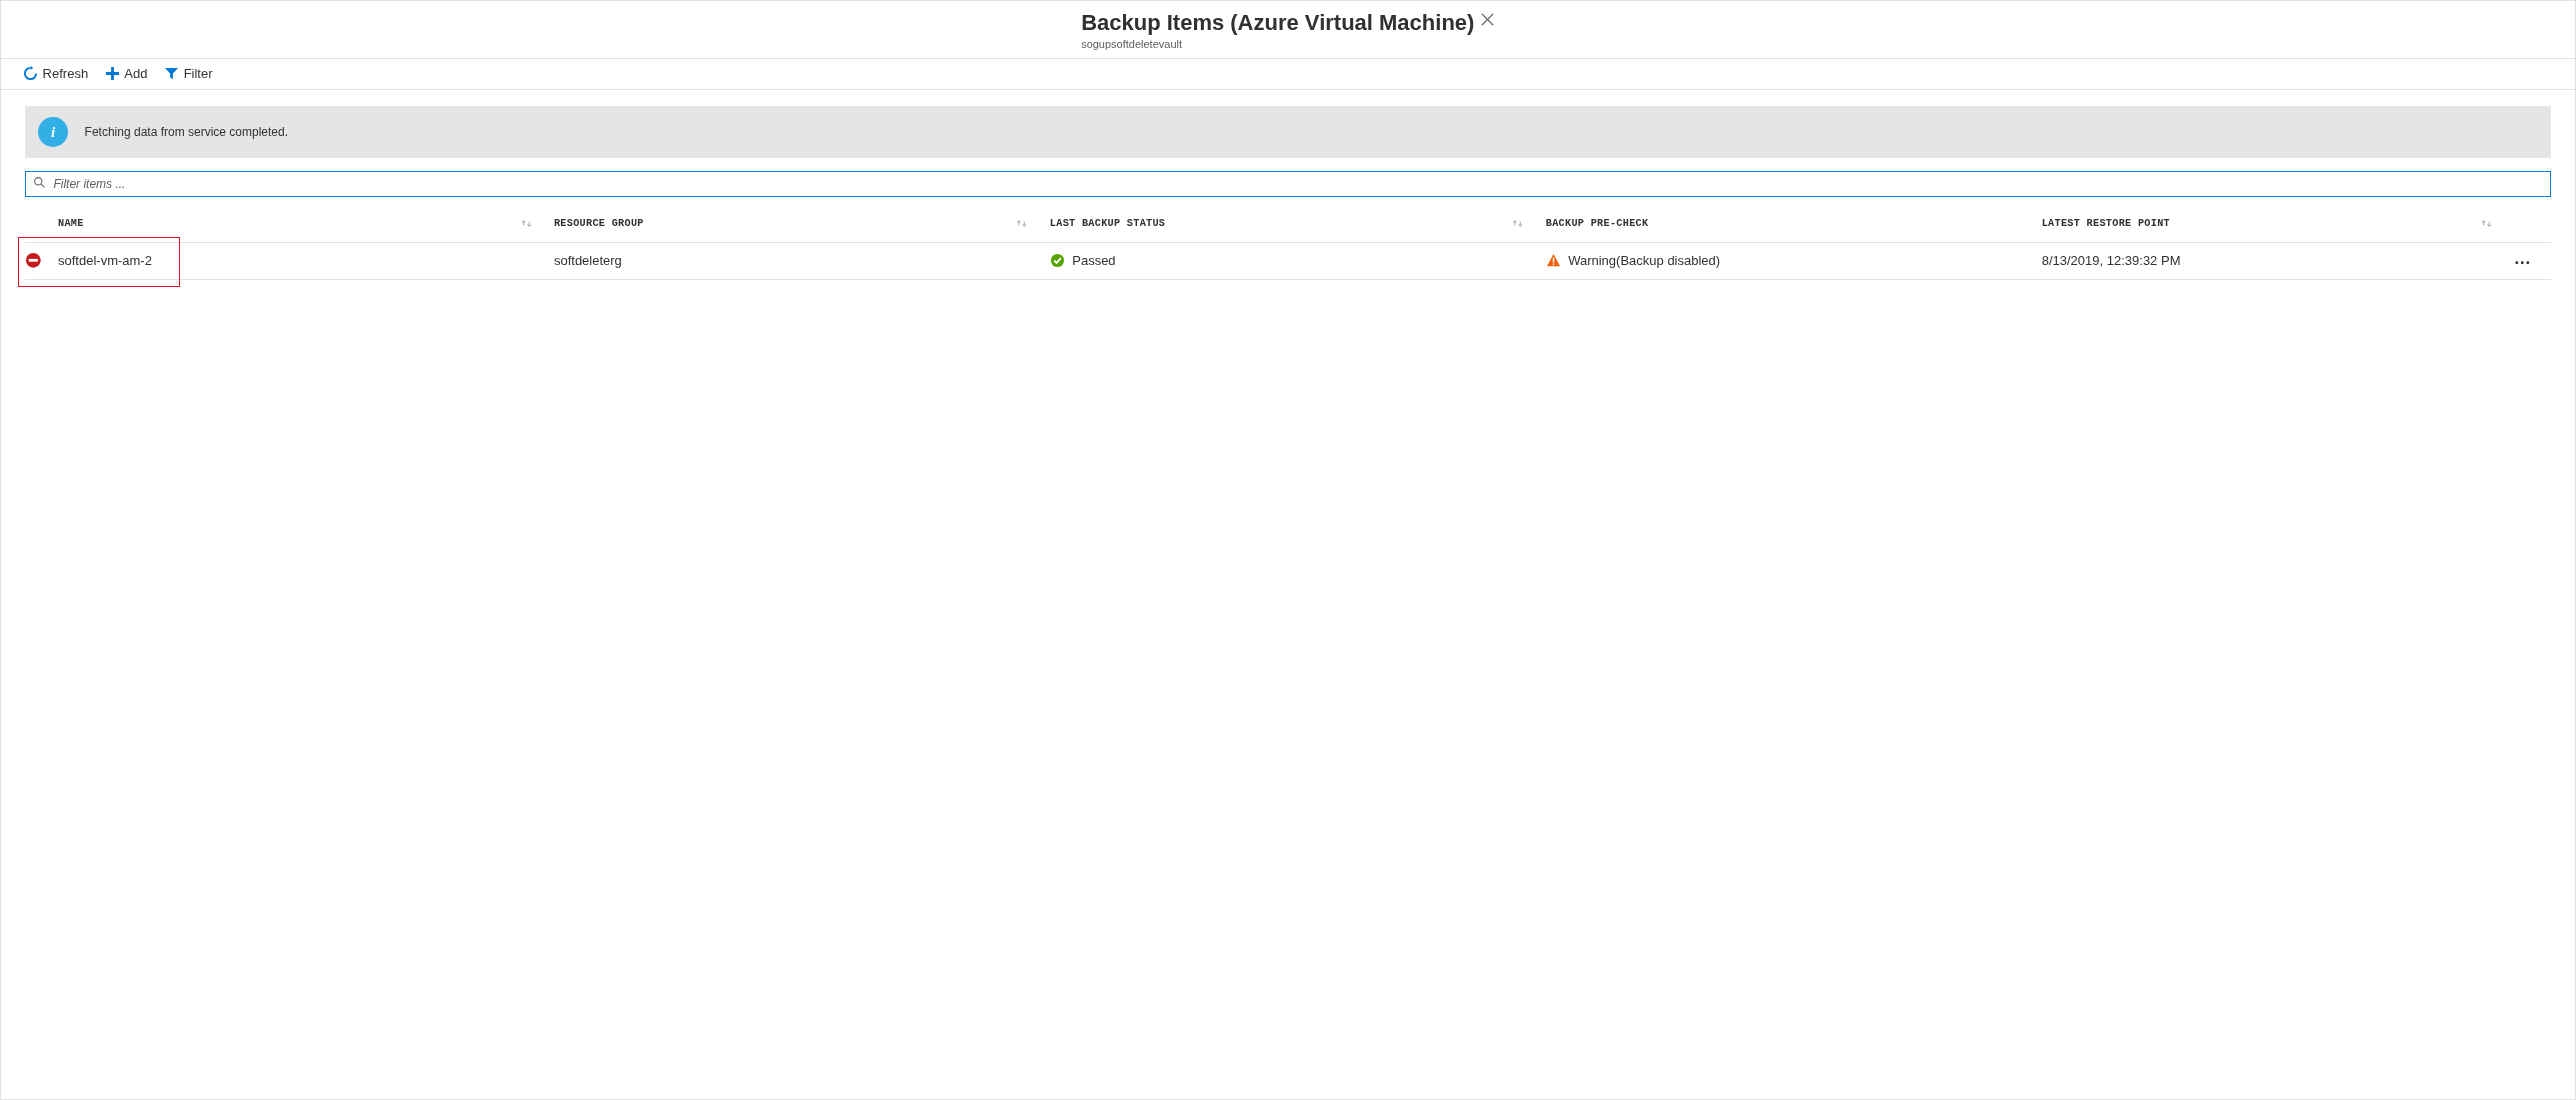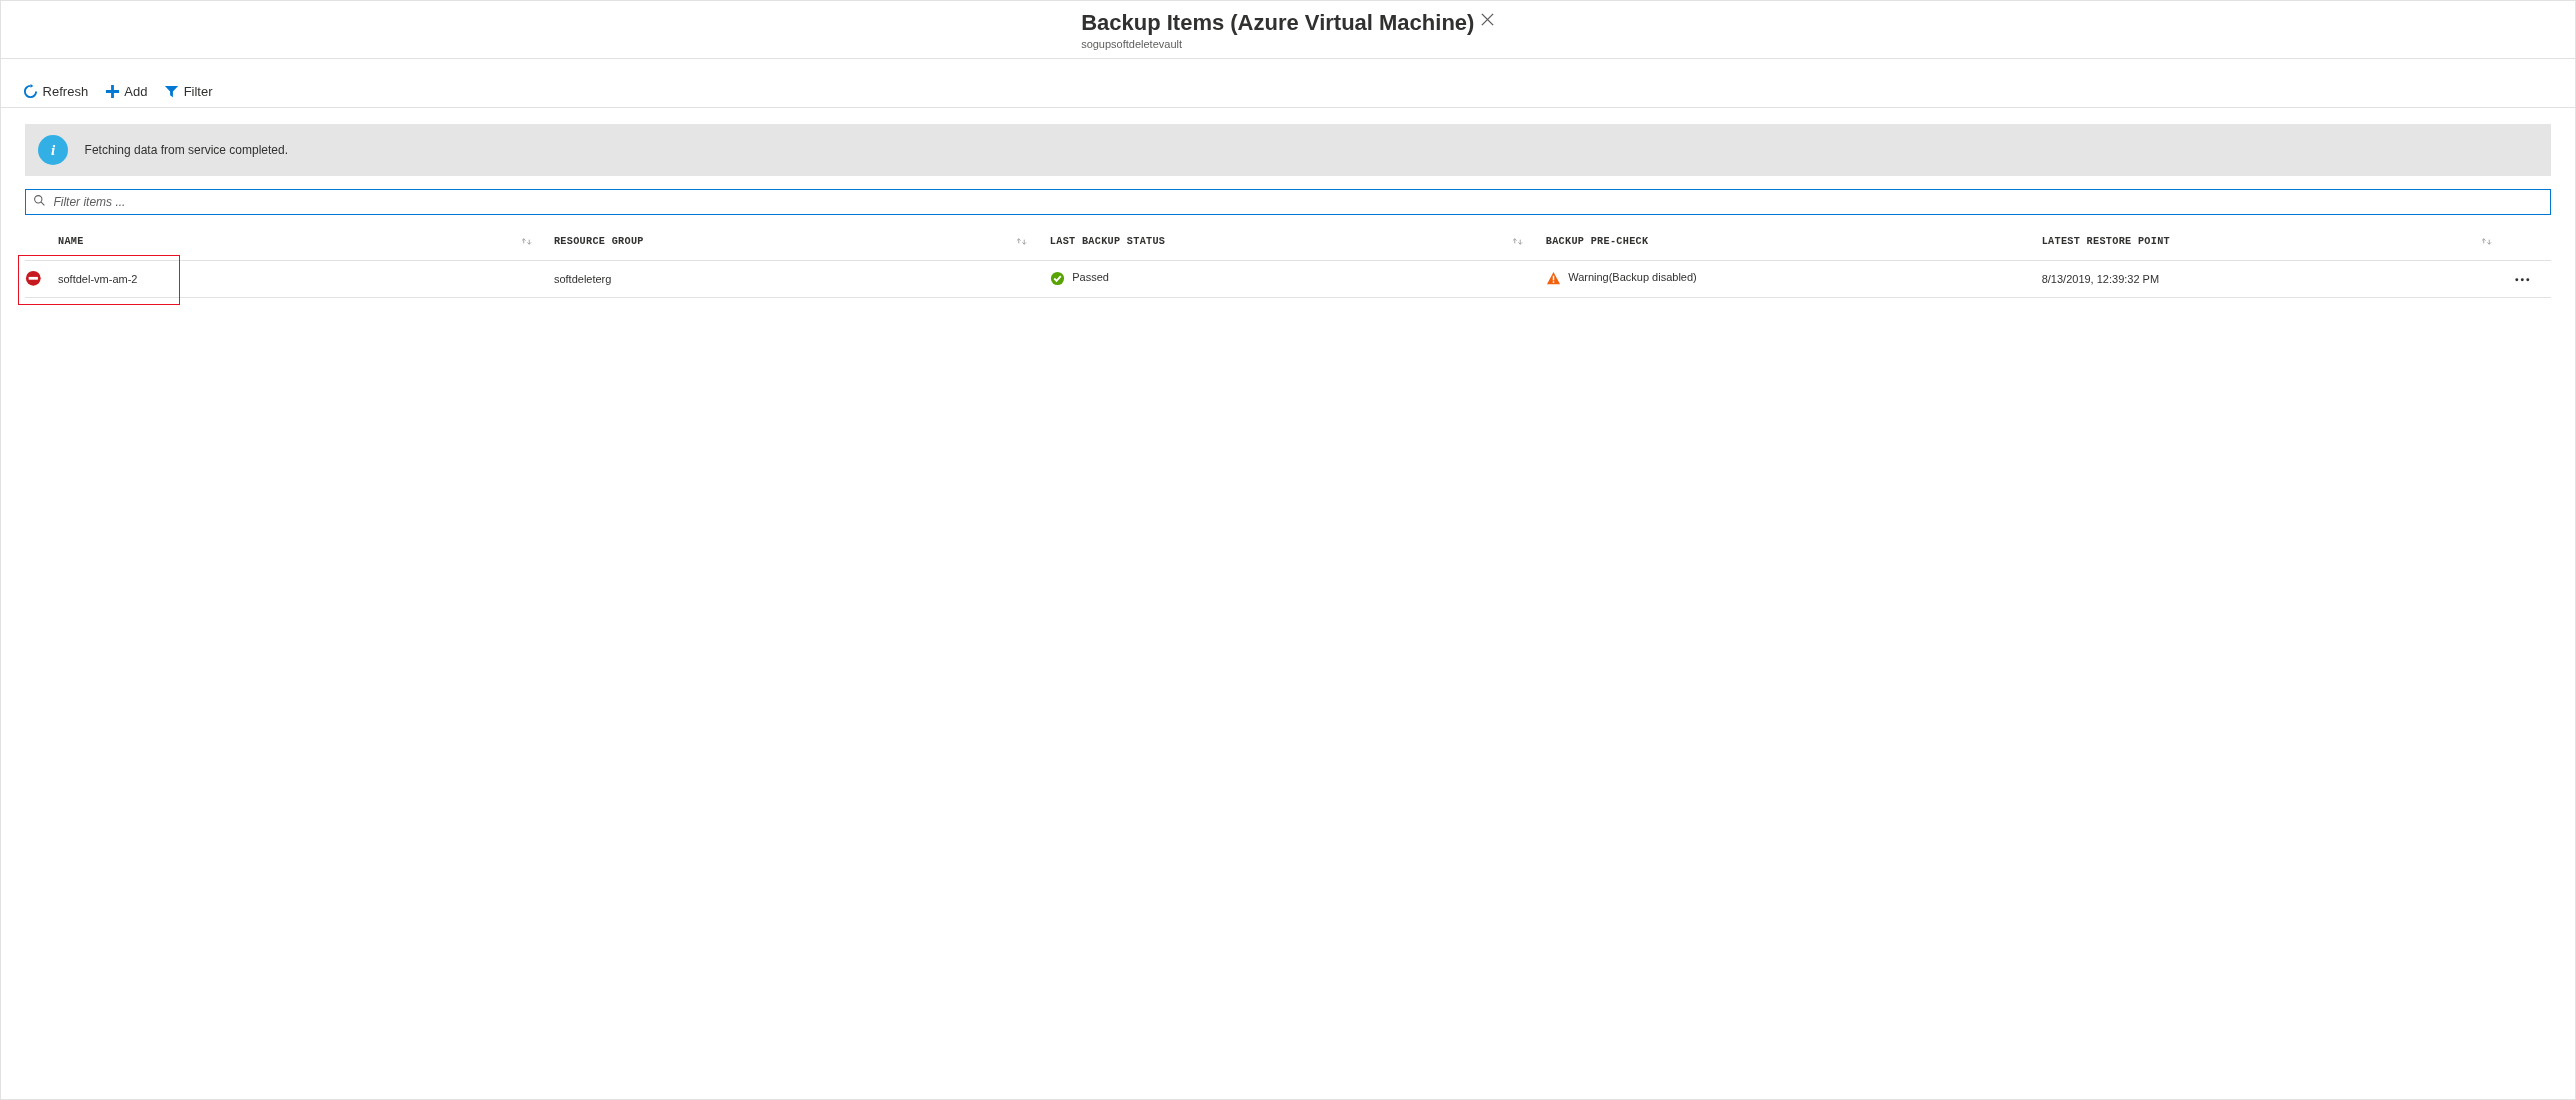--- a/index.html
+++ b/index.html
@@ -46,21 +46,20 @@
       border-bottom: 0.9px solid #e1e1e1;
       align-items: center;
     }
     .tool-btn {
       display: inline-flex;
       align-items: center;
       gap: 4.6px;
       cursor: pointer;
       color: #323130;
       font-size: 13px;
-      margin-top: 18px;
     }
     .tool-icon { width: 15px; height: 15px; display: inline-flex; align-items:center; justify-content:center; }
     .content {
       padding: 16.6px 24px;
     }
     .notice {
       display: flex;
       align-items: center;
       gap: 16.6px;
       background: #e5e5e5;
@@ -119,25 +118,25 @@
     .sort-arrows {
       margin-left: auto;
       margin-right: 15px;
       color: #a19f9d;
       font-size: 10.2px;
       display:inline-flex;
       flex-direction: row;
       gap:0;
     }
     .grid-row .col {
-      font-size: 11px;
+      font-size: 13px;
       color: #323130;
       padding: 9.2px 7.4px 9.2px 0;
       display: flex;
-      align-items: flex-start;
+      align-items: flex-end;
       gap: 7.4px;
     }
     .row-highlight-box {
       position: relative;
     }
     .red-outline {
       position:absolute;
       border: 1.8px solid #e81123;
       left: -7.4px;
       top: -5.5px;

